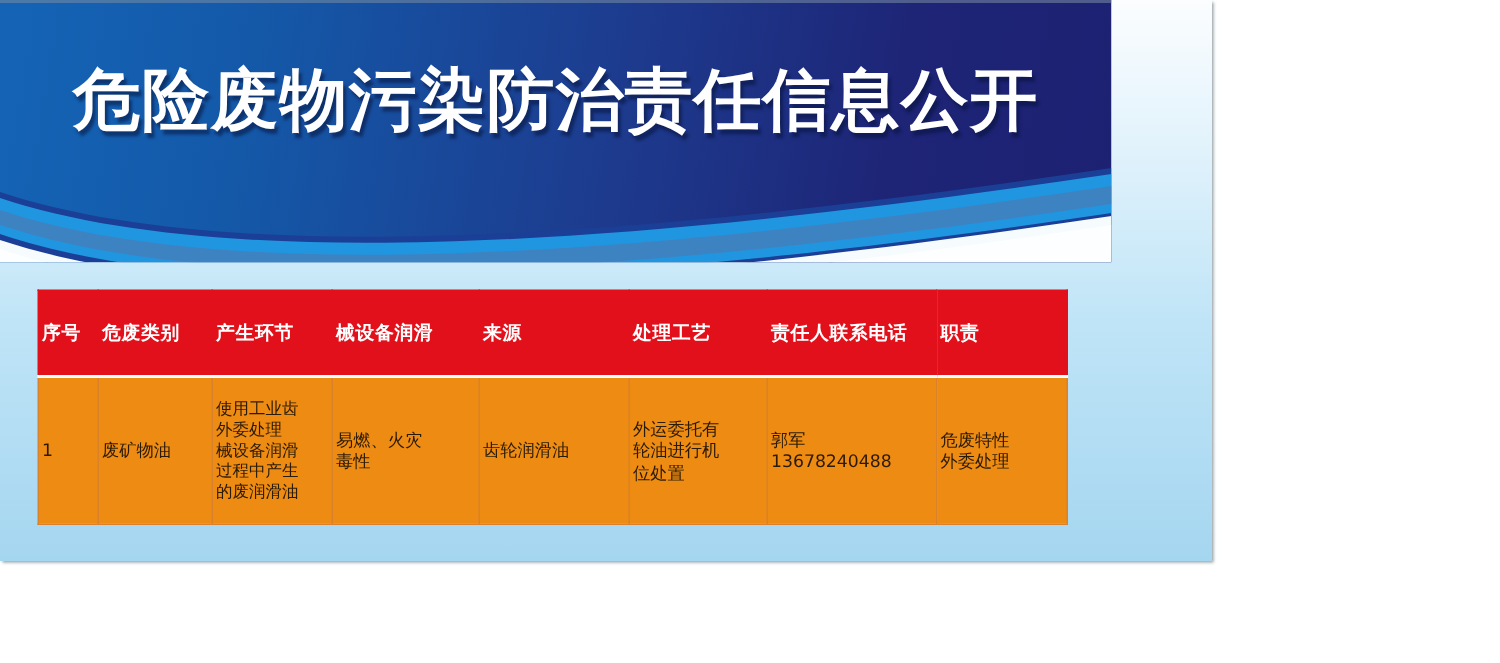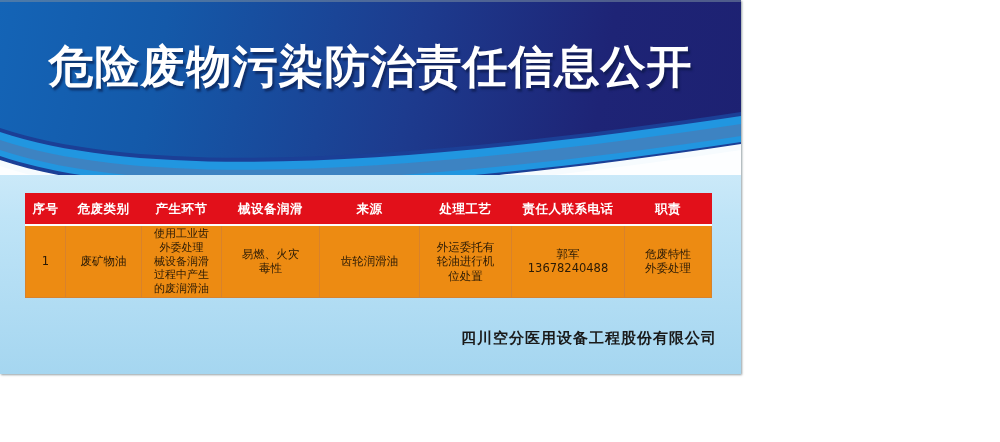--- a/index.html
+++ b/index.html
@@ -6,21 +6,21 @@
   body{
     width:1000px;height:442px;
     background:#ffffff;
     font-family:"DejaVu Sans","Liberation Sans",sans-serif;
     overflow:hidden;
   }
   #canvas{position:relative;width:1000px;height:442px;}
 
   
   .poster{
-    position:absolute;left:0;top:0;width:741px;height:374px;
+    position:absolute;left:0;top:0;width:808px;height:374px;
     overflow:hidden;
     box-shadow:1px 1px 2px rgba(60,80,90,.55);
     background:linear-gradient(180deg,#fbfdfe 0%,#eaf6fd 18%,#bfe4f7 58%,#a5d6f0 100%);
   }
 
   
   .banner{
     position:absolute;left:0;top:0;width:741px;height:175px;
     overflow:hidden;
   }
@@ -47,22 +47,22 @@
 
   
   .table{
     position:absolute;left:25px;top:193px;width:686px;
     border-collapse:collapse;
     border:1px solid #6b6b6b;
     table-layout:fixed;
   }
   .table td,.table th{
     border:1px solid #d9822b;
-    padding:1px 2px;
-    text-align:center;
+    padding:14px 2px;
+    text-align:left;
     vertical-align:middle;
   }
   .table thead th{
     background:#e2101a;
     color:#ffffff;
     font-size:12.5px;
     font-weight:bold;
     height:28px;
     border:1px solid #e2101a;
     border-bottom:2px solid #fdfdfd;
@@ -186,16 +186,15 @@
           <td>
             <span class="cellwrap">
                 <span>危废特性</span>
                 <span>外委处理</span>
               </span>
           </td>
         </tr>
       </tbody>
     </table>
 
-    <div class="footer">四川空分医用设备工程股份有限公司</div>
 
   </div>
 </div>
 
 </body></html>

